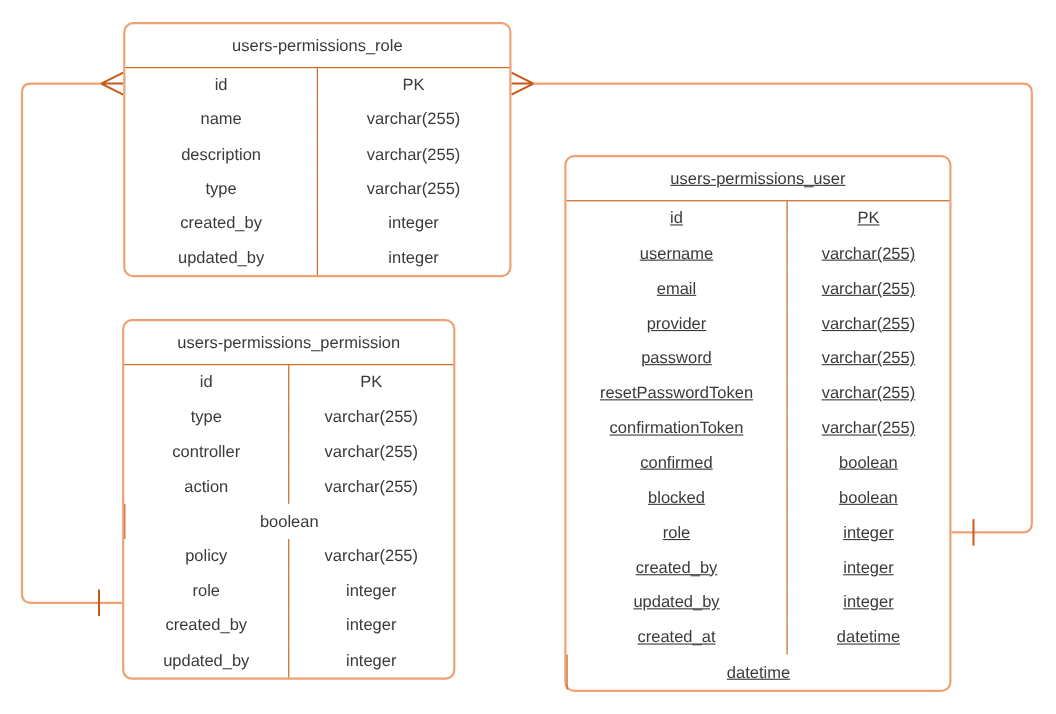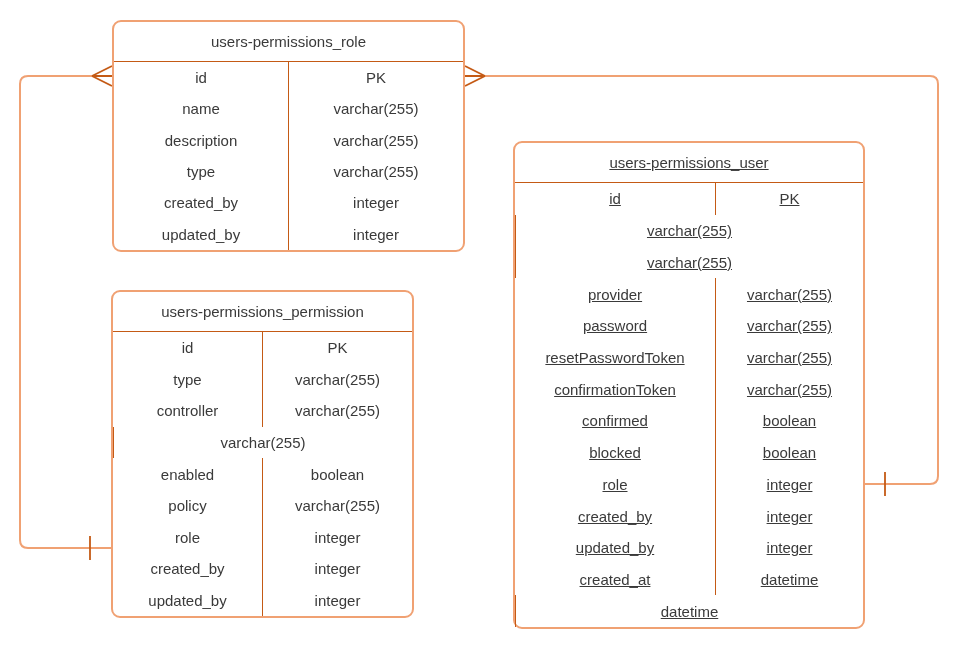--- a/index.html
+++ b/index.html
@@ -123,24 +123,24 @@
         </div>
         <div class="frow">
           <div class="cell cname">type</div>
           <div class="cell ctype">varchar(255)</div>
         </div>
         <div class="frow">
           <div class="cell cname">controller</div>
           <div class="cell ctype">varchar(255)</div>
         </div>
         <div class="frow">
-          <div class="cell ctype">varchar(255)</div>
-        </div>
-        <div class="frow">
-          <div class="cell cname">enabled</div>
+          <div class="cell cname">action</div>
+          <div class="cell ctype">varchar(255)</div>
+        </div>
+        <div class="frow">
           <div class="cell ctype">boolean</div>
         </div>
         <div class="frow">
           <div class="cell cname">policy</div>
           <div class="cell ctype">varchar(255)</div>
         </div>
         <div class="frow">
           <div class="cell cname">role</div>
           <div class="cell ctype">integer</div>
         </div>
@@ -156,23 +156,25 @@
     </div>
 
   <div class="etable wide-left" style="left:513px; top:141px; width:352px; height:488px;text-decoration:underline;">
       <div class="tbl-title">users-permissions_user</div>
       <div class="tbl-rows">
         <div class="frow">
           <div class="cell cname">id</div>
           <div class="cell ctype">PK</div>
         </div>
         <div class="frow">
-          <div class="cell ctype">varchar(255)</div>
-        </div>
-        <div class="frow">
+          <div class="cell cname">username</div>
+          <div class="cell ctype">varchar(255)</div>
+        </div>
+        <div class="frow">
+          <div class="cell cname">email</div>
           <div class="cell ctype">varchar(255)</div>
         </div>
         <div class="frow">
           <div class="cell cname">provider</div>
           <div class="cell ctype">varchar(255)</div>
         </div>
         <div class="frow">
           <div class="cell cname">password</div>
           <div class="cell ctype">varchar(255)</div>
         </div>

